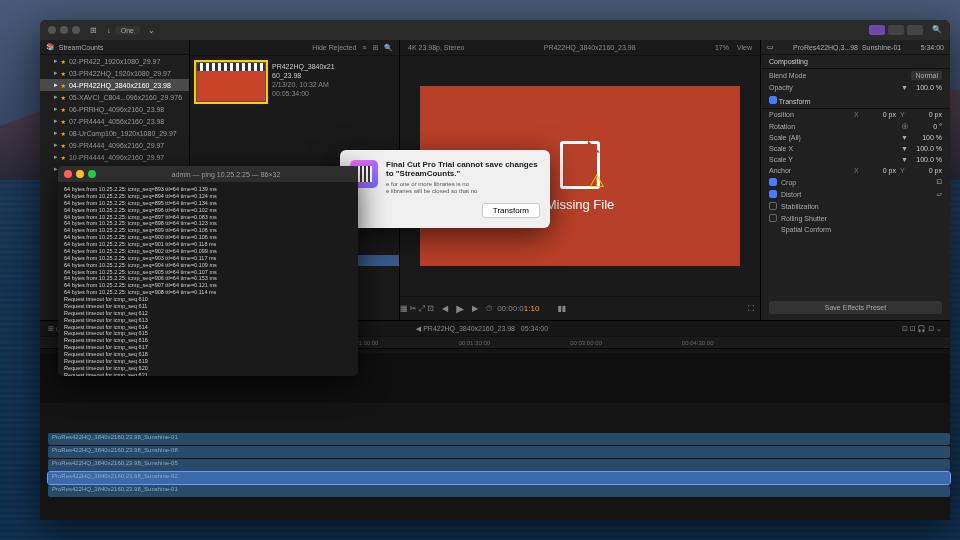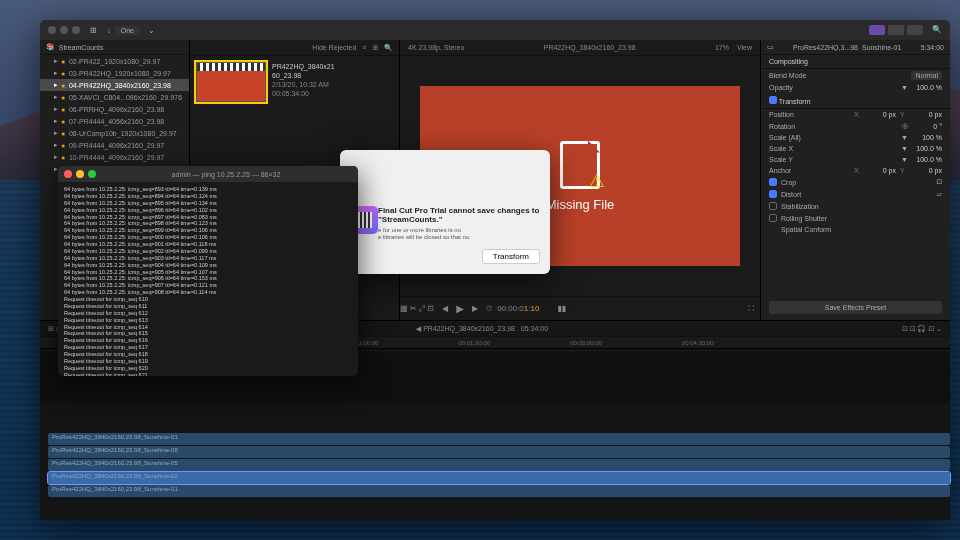--- a/index.html
+++ b/index.html
@@ -70,21 +70,21 @@
 .timeline-area { flex: 1; background: #161616; border-top: 1px solid #000; display: flex; flex-direction: column; }
 .timeline-toolbar { height: 16px; display: flex; align-items: center; padding: 0 8px; font-size: 7px; color: #888; gap: 10px; border-bottom: 1px solid #111; }
 .timeline-toolbar .center { flex: 1; text-align: center; }
 .timeline-ruler { height: 12px; background: #1a1a1a; border-bottom: 1px solid #000; font-size: 6px; color: #666; display: flex; align-items: center; padding-left: 100px; gap: 80px; }
 .timeline-tracks { flex: 1; background: #141414; position: relative; padding-top: 4px; }
 .timeline-dark { height: 50px; background: #0f0f0f; margin: 0 0 30px 0; }
 .track-clip { height: 12px; background: #2a4a6a; margin: 1px 0 1px 8px; font-size: 6px; color: #8ab; padding: 1px 4px; overflow: hidden; white-space: nowrap; border-radius: 2px; }
 .track-clip.sel { background: #3a6aaa; outline: 1px solid #6a9aff; }
 
 .dialog { position: absolute; top: 150px; left: 340px; width: 210px; background: #f0f0f0; border-radius: 6px; box-shadow: 0 8px 30px rgba(0,0,0,0.6); padding: 10px; font-size: 8px; color: #222; }
-.dialog-content { display: flex; gap: 0; margin-top: 46px; }
+.dialog-content { display: flex; gap: 8px; }
 .dialog-icon { width: 28px; height: 28px; background: linear-gradient(135deg, #ff6aff, #6a6aff); border-radius: 5px; flex-shrink: 0; position: relative; }
 .dialog-icon::after { content: ""; position: absolute; top: 6px; left: 6px; right: 6px; bottom: 6px; background: repeating-linear-gradient(90deg, #333 0, #333 2px, #fff 2px, #fff 4px); }
 .dialog-title { font-weight: 600; font-size: 8px; margin-bottom: 3px; }
 .dialog-body { font-size: 6px; color: #555; line-height: 1.2; }
 .dialog-btn { margin-top: 8px; float: right; padding: 2px 10px; background: #fff; border: 1px solid #ccc; border-radius: 3px; font-size: 8px; cursor: pointer; }
 
 .terminal { position: absolute; top: 166px; left: 58px; width: 300px; height: 210px; background: #1a1a1a; border-radius: 5px; box-shadow: 0 8px 30px rgba(0,0,0,0.7); display: flex; flex-direction: column; font-family: Menlo, monospace; }
 .term-titlebar { height: 16px; background: #2e2e2e; border-radius: 5px 5px 0 0; display: flex; align-items: center; padding: 0 6px; gap: 4px; }
 .term-titlebar .traffic span:nth-child(1) { background: #ff5f56; }
 .term-titlebar .traffic span:nth-child(2) { background: #ffbd2e; }

